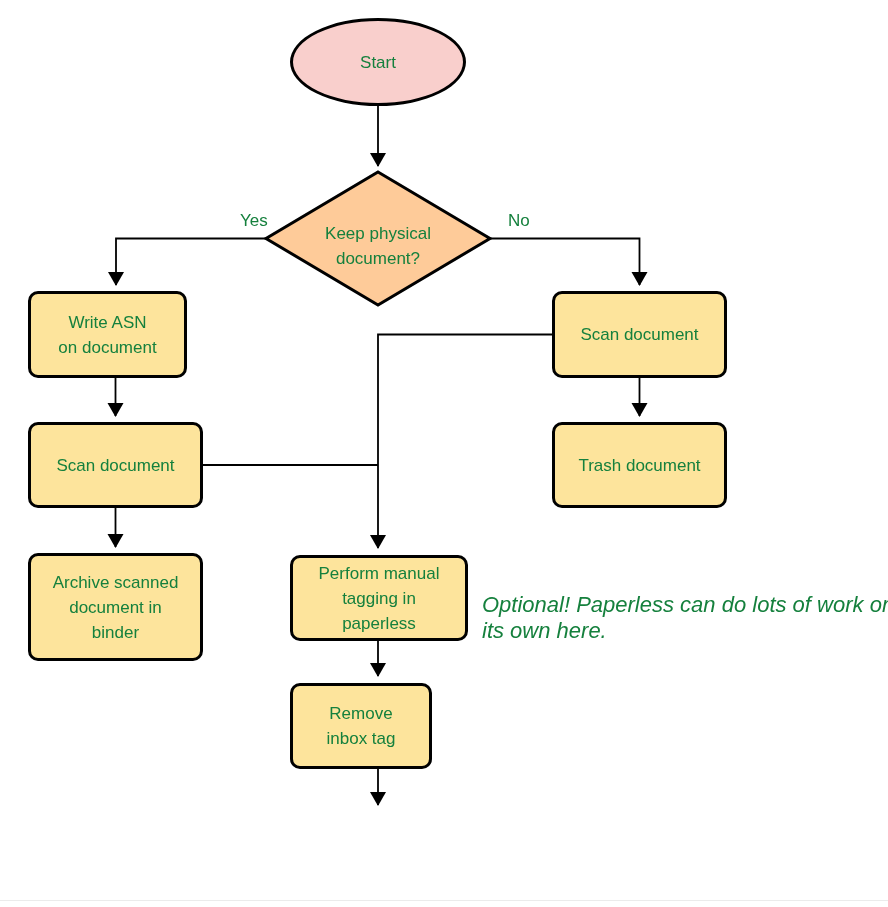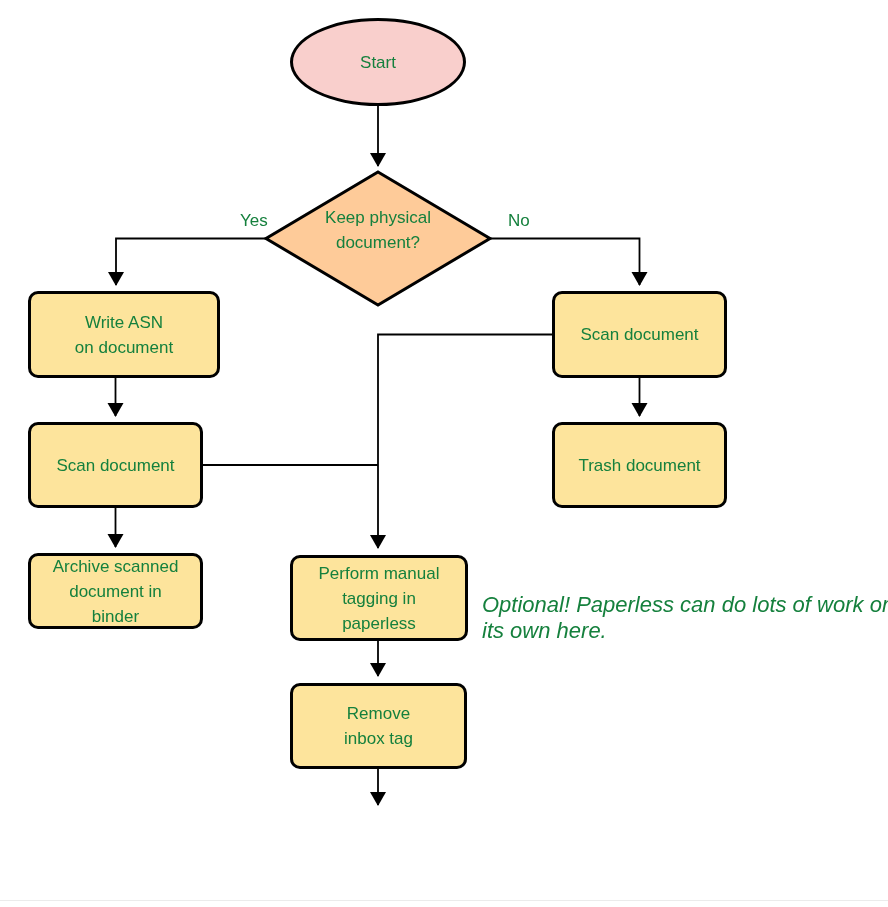--- a/index.html
+++ b/index.html
@@ -32,21 +32,21 @@
     border-radius: 10px;
   }
   .node.terminal {
     background: #f9cfcc;
     border-radius: 50%;
   }
   .node .label, .diamond-label .label { white-space: pre-line; }
   .diamond-label {
     position: absolute;
     display: flex;
-    align-items: flex-start;
+    align-items: flex-end;
     justify-content: center;
     text-align: center;
     font-size: 17px;
     line-height: 25px;
     pointer-events: none;
   }
   .edge-label {
     position: absolute;
     font-size: 17px;
     line-height: 20px;
@@ -99,30 +99,30 @@
 
   <div class="diamond-label" style="left:278px; top:205px; width:200px; height:66px;">
     <span class="label">Keep physical
 document?</span>
   </div>
 
   <div class="edge-label" style="left:212px; top:211px;margin-left:26px;">Yes</div>
 
   <div class="edge-label" style="left:506px; top:211px;">No</div>
 
-  <div class="node" style="left:28px; top:291px; width:192px; height:87px;">
+  <div class="node" style="left:28px; top:291px; width:159px; height:87px;">
     <span class="label">Write ASN
 on document</span>
   </div>
 
   <div class="node" style="left:28px; top:422px; width:175px; height:86px;">
     <span class="label">Scan document</span>
   </div>
 
-  <div class="node" style="left:28px; top:553px; width:175px; height:76px;">
+  <div class="node" style="left:28px; top:553px; width:175px; height:108px;">
     <span class="label">Archive scanned
 document in
 binder</span>
   </div>
 
   <div class="node" style="left:552px; top:291px; width:175px; height:87px;">
     <span class="label">Scan document</span>
   </div>
 
   <div class="node" style="left:552px; top:422px; width:175px; height:86px;">
@@ -131,21 +131,21 @@
 
   <div class="node" style="left:290px; top:555px; width:178px; height:86px;">
     <span class="label">Perform manual
 tagging in
 paperless</span>
   </div>
 
   <div class="note" style="left:482px; top:592px;">Optional! Paperless can do lots of work on
 its own here.</div>
 
-  <div class="node" style="left:290px; top:683px; width:177px; height:86px;">
+  <div class="node" style="left:290px; top:683px; width:142px; height:86px;">
     <span class="label">Remove
 inbox tag</span>
   </div>
 
 
   <div class="bottom-divider"></div>
 
 </div>
 
 </body></html>

